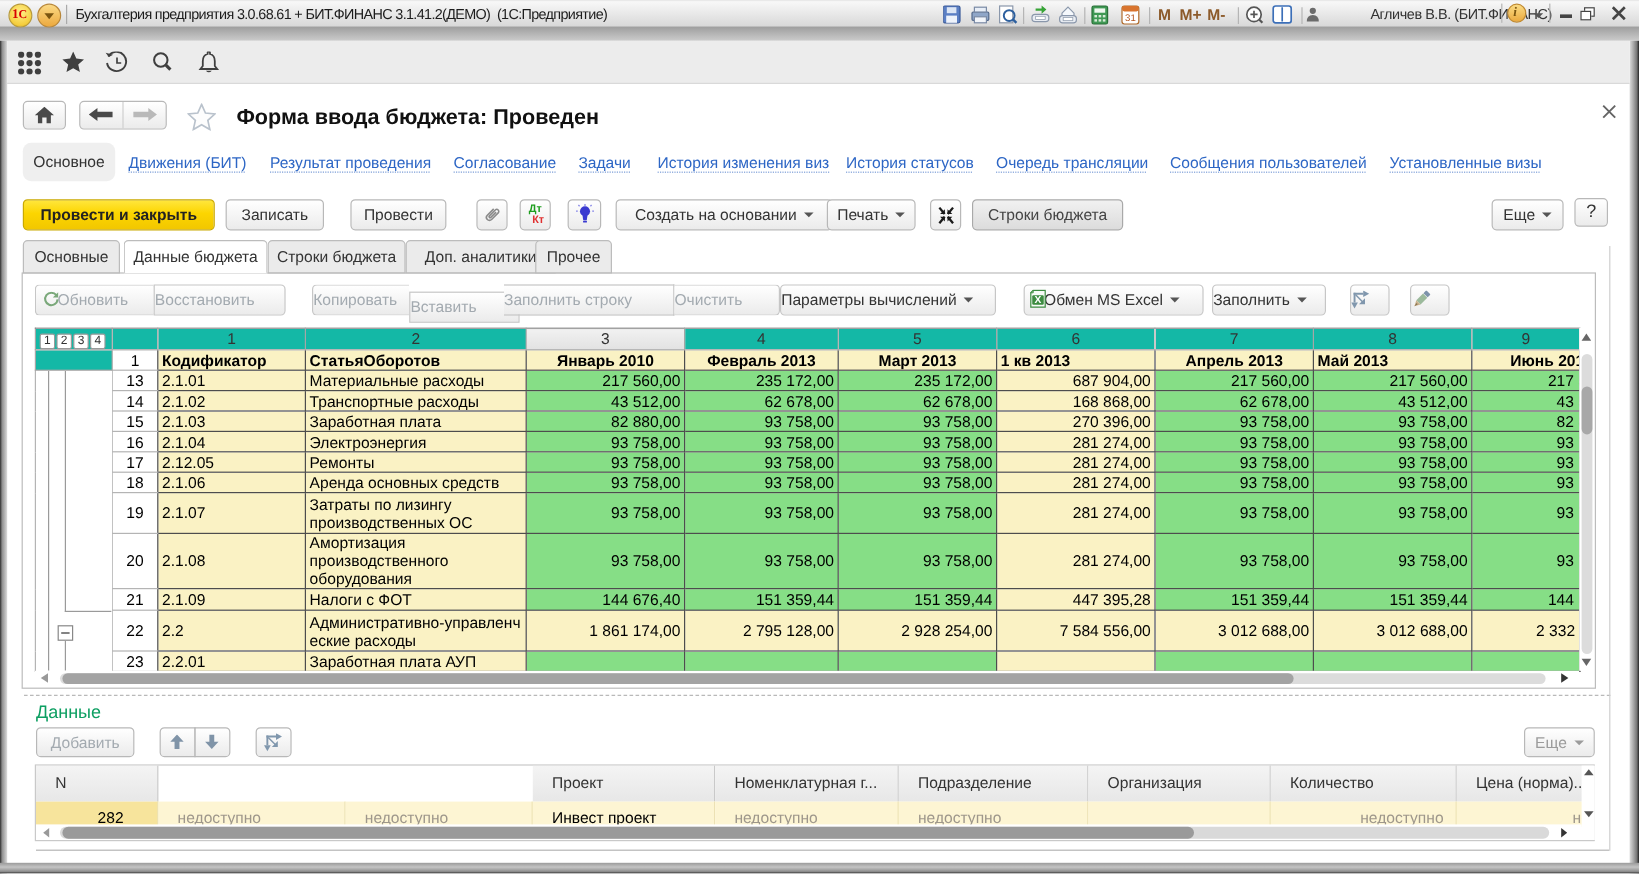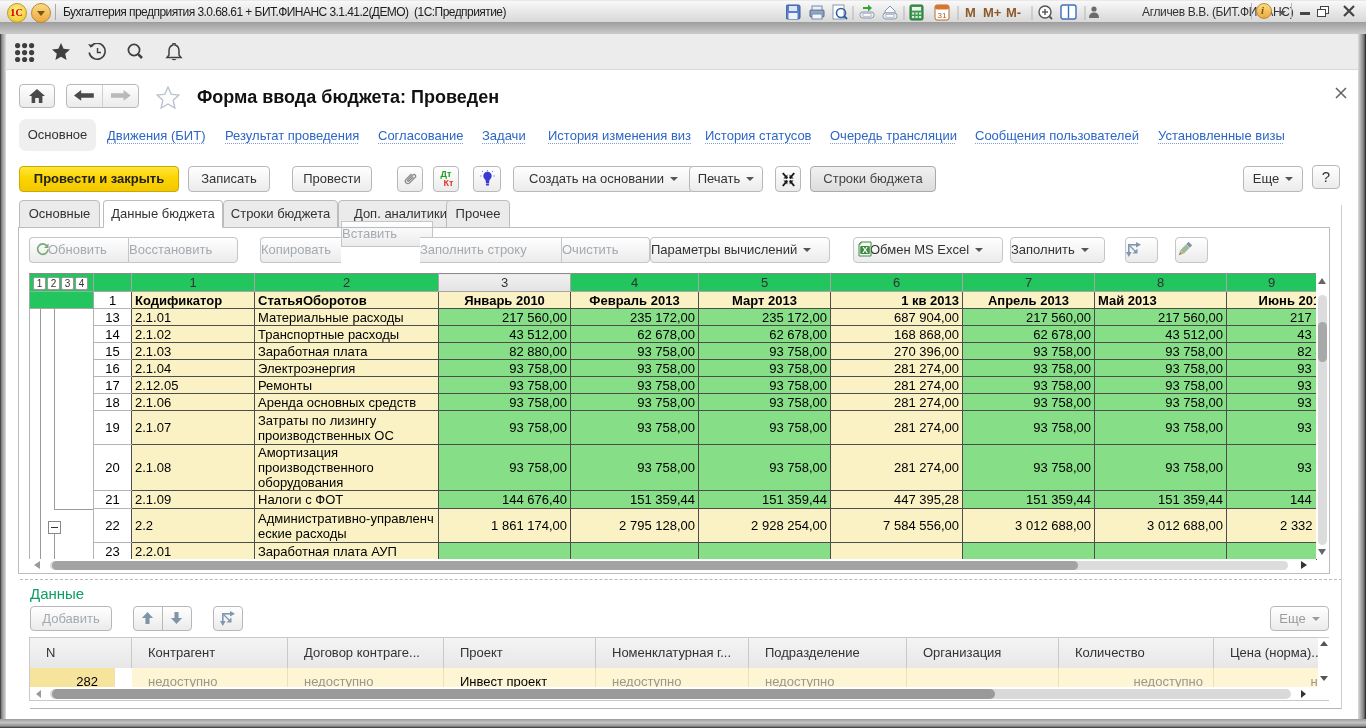--- a/index.html
+++ b/index.html
@@ -6,21 +6,21 @@
 body{position:relative;font-family:"Liberation Sans",sans-serif;background:#fff;font-size:13px}
 .a{position:absolute}
 .btn{position:absolute;background:linear-gradient(#ffffff,#f4f4f4 55%,#ebebeb);border:1px solid #b8b8b8;border-radius:4px;font-size:13px;color:#333;text-align:center;height:26px;line-height:24px;white-space:nowrap}
 .car{display:inline-block;width:0;height:0;border-left:4px solid transparent;border-right:4px solid transparent;border-top:4px solid #555;vertical-align:middle;margin-left:6px;margin-bottom:1px}
 .lnk{position:absolute;color:#2d66c5;font-size:13px;white-space:nowrap;text-decoration:underline;text-decoration-style:dotted;text-decoration-thickness:1px;text-underline-offset:3px;text-decoration-color:#7d9fd8}
 .tb{position:absolute;top:200px;height:28px;background:#ebebeb;border:1px solid #bcbcbc;border-radius:4px 4px 0 0;text-align:center;font-size:13px;color:#333;line-height:26px}
 .gbtn{position:absolute;top:237px;height:26px;background:linear-gradient(#ffffff,#f4f4f4 55%,#ebebeb);border:1px solid #c6c6c6;border-radius:4px;font-size:13px;line-height:24px;color:#333;white-space:nowrap}
 .dis{color:#a3aab0}
 table.grid{position:absolute;left:29px;top:273px;border-collapse:collapse;table-layout:fixed;font-size:13px}
 table.grid td{overflow:hidden;white-space:nowrap;padding:0 3px;vertical-align:middle}
-td.hn{border:1px solid #a6a6a6;border-top:1px solid #8a8a8a;background:#22c55e;text-align:center;color:#333;font-size:13px}
+td.hn{border:1px solid #a6a6a6;border-top:1px solid #8a8a8a;background:#14b8a6;text-align:center;color:#333;font-size:13px}
 td.y{background:#faf2c4;border:1px solid #4d4d4d}
 td.g{background:#86de86;border:1px solid #4d4d4d}
 td.rn{border:1px solid #b4b4b4;border-right:1px solid #4d4d4d;background:#fff;text-align:center;padding:0 2px}
 td.num{text-align:right;padding-right:4px}
 td.wrap{white-space:normal;line-height:15px;padding:0 3px}
 .sb-thumb{position:absolute;background:#ababab;border-radius:5px}
 .tri{position:absolute;width:0;height:0}
 .bt-h{position:absolute;top:637px;height:30px;background:linear-gradient(#f4f4f4,#e7e7e7);border-right:1px solid #c9c9c9;color:#333;font-size:13px;line-height:29px;padding-left:16px;overflow:hidden;white-space:nowrap}
 .bt-c{position:absolute;top:667px;height:21px;background:#fdf5d3;border-right:1px solid #ece1b4;font-size:13px;line-height:27px;padding-left:16px;overflow:hidden;white-space:nowrap;color:#9e978b}
 </style></head><body>
@@ -243,21 +243,21 @@
 <div class="tb" style="left:446px;width:64px">Прочее</div>
 <div class="a" style="left:18px;top:227px;width:1312px;height:347px;border:1px solid #bcbcbc;z-index:1"></div>
 
 <div class="gbtn dis" style="left:29px;top:237px;width:99px;border-radius:4px 0 0 4px;border-right:none;padding-left:18px">Обновить</div>
 <svg class="a" style="left:36px;top:243px;z-index:2" width="13" height="13" viewBox="0 0 13 13">
     <path d="M11 3 A5.2 5.2 0 1 0 12 6.5" fill="none" stroke="#7aa87a" stroke-width="1.7"></path>
     <path d="M12.5 0.5 L12.5 5 L8 5 Z" fill="#7aa87a"></path>
   </svg>
 <div class="gbtn dis" style="left:128px;top:237px;width:110px;border-radius:0 4px 4px 0">Восстановить</div>
 <div class="gbtn dis" style="left:260px;top:237px;width:81px;border-radius:4px 0 0 4px;border-right:none">Копировать</div>
-<div class="gbtn dis" style="left:341px;top:221px;width:92px;border-radius:0">Вставить</div>
+<div class="gbtn dis" style="left:341px;top:243px;width:92px;border-radius:0">Вставить</div>
 <div class="gbtn dis" style="left:420px;top:237px;width:142px;border-radius:0;border-left:none">Заполнить строку</div>
 <div class="gbtn dis" style="left:562px;top:237px;width:88px;border-radius:0 4px 4px 0;border-left:none">Очистить</div>
 <div class="gbtn" style="left:650px;top:237px;width:180px">Параметры вычислений<span class="car"></span></div>
 <div class="gbtn" style="left:853px;top:237px;width:150px;padding-left:16px">Обмен MS Excel<span class="car"></span></div>
 <svg class="a" style="left:857px;top:241px;z-index:2" width="16" height="16" viewBox="0 0 16 16">
     <path d="M4 1 L14 1 L14 15 L2 15 L2 3 Z" fill="#f6fbf6" stroke="#3c8c40" stroke-width="1"></path>
     <path d="M4 1 L4 3 L2 3 Z" fill="#cfe8cf" stroke="#3c8c40" stroke-width=".8"></path>
     <rect x="3.2" y="5" width="9.6" height="8" fill="#3c8c40" rx="1"></rect>
     <text x="8" y="11.6" font-size="8.5" font-weight="bold" fill="#fff" text-anchor="middle" font-family="Liberation Sans">X</text>
   </svg>
@@ -313,21 +313,21 @@
         <td class="hn" style="">9</td>
       </tr>
       <tr style="height:17px">
         <td class="hn"></td>
         <td class="rn">1</td>
         <td class="y" style="font-weight:bold">Кодификатор</td>
         <td class="y" style="font-weight:bold">СтатьяОборотов</td>
         <td class="y" style="font-weight:bold;text-align:center">Январь 2010</td>
         <td class="y" style="font-weight:bold;text-align:center">Февраль 2013</td>
         <td class="y" style="font-weight:bold;text-align:center">Март 2013</td>
-        <td class="y" style="font-weight:bold;text-align:right">1 кв 2013</td>
+        <td class="y" style="font-weight:bold;text-align:left">1 кв 2013</td>
         <td class="y" style="font-weight:bold;text-align:center">Апрель 2013</td>
         <td class="y" style="font-weight:bold;text-align:left">Май 2013</td>
         <td class="y" style="font-weight:bold;padding:0">
           <div style="width:132px;text-align:center">Июнь 2013</div>
         </td>
       </tr>
       <tr style="height:17px">
         <td rowspan="11" style="border:1px solid #b4b4b4;border-top:1px solid #888;background:#fff;position:relative;padding:0">
           <div style="position:absolute;left:10px;top:0;width:1px;height:100%;background:#9a9a9a"></div>
           <div style="position:absolute;left:24px;top:0;width:1px;height:201px;background:#9a9a9a"></div>
@@ -523,29 +523,27 @@
         <line x1="2.8" y1="2" x2="2.8" y2="10"></line>
         <path d="M0 10 L2.8 15 L5.6 10 Z" stroke="none"></path>
         <line x1="3.5" y1="3.5" x2="10" y2="10" stroke-width="1.2"></line>
         <path d="M11.5 6.5 L11.5 11.5 L6.5 11.5 Z" stroke="none"></path>
       </g>
     </svg>
 </div>
 <div class="btn" style="left:1270px;top:606px;width:59px;height:25px;line-height:23px;color:#9b9b9b">Еще<span class="car" style="border-top-color:#9b9b9b"></span></div>
 <div class="a" style="left:29px;top:637px;width:1300px;height:64px;border:1px solid #c9c9c9;border-bottom:1px solid #c9c9c9;overflow:hidden">
 <div class="bt-h" style="left:0px;top:0;width:102px">N</div>
-<div class="bt-h" style="left:102px;top:0;width:156px">Контрагент</div>
-<div class="bt-h" style="left:258px;top:0;width:156px">Договор контраге...</div>
 <div class="bt-h" style="left:414px;top:0;width:152px">Проект</div>
 <div class="bt-h" style="left:566px;top:0;width:153px">Номенклатурная г...</div>
 <div class="bt-h" style="left:719px;top:0;width:158px">Подразделение</div>
 <div class="bt-h" style="left:877px;top:0;width:152px">Организация</div>
 <div class="bt-h" style="left:1029px;top:0;width:155px">Количество</div>
 <div class="bt-h" style="left:1184px;top:0;width:177px">Цена (норма)...</div>
-<div class="bt-c" style="left:0px;width:85px;top:30px;text-align:right;padding-right:16px;padding-left:0;color:#000;background:#f7e49c;">282</div>
+<div class="bt-c" style="left:0px;width:102px;top:30px;text-align:right;padding-right:28px;padding-left:0;color:#000;background:#f7e49c;">282</div>
 <div class="bt-c" style="left:102px;width:156px;top:30px;">недоступно</div>
 <div class="bt-c" style="left:258px;width:156px;top:30px;">недоступно</div>
 <div class="bt-c" style="left:414px;width:152px;top:30px;color:#000;">Инвест проект</div>
 <div class="bt-c" style="left:566px;width:153px;top:30px;">недоступно</div>
 <div class="bt-c" style="left:719px;width:158px;top:30px;">недоступно</div>
 <div class="bt-c" style="left:877px;width:152px;top:30px;"></div>
 <div class="bt-c" style="left:1029px;width:155px;top:30px;text-align:right;padding-right:10px;padding-left:0;">недоступно</div>
 <div class="bt-c" style="left:1184px;width:177px;top:30px;text-align:right;padding-right:10px;padding-left:0;">недоступно</div>
 </div>
 

